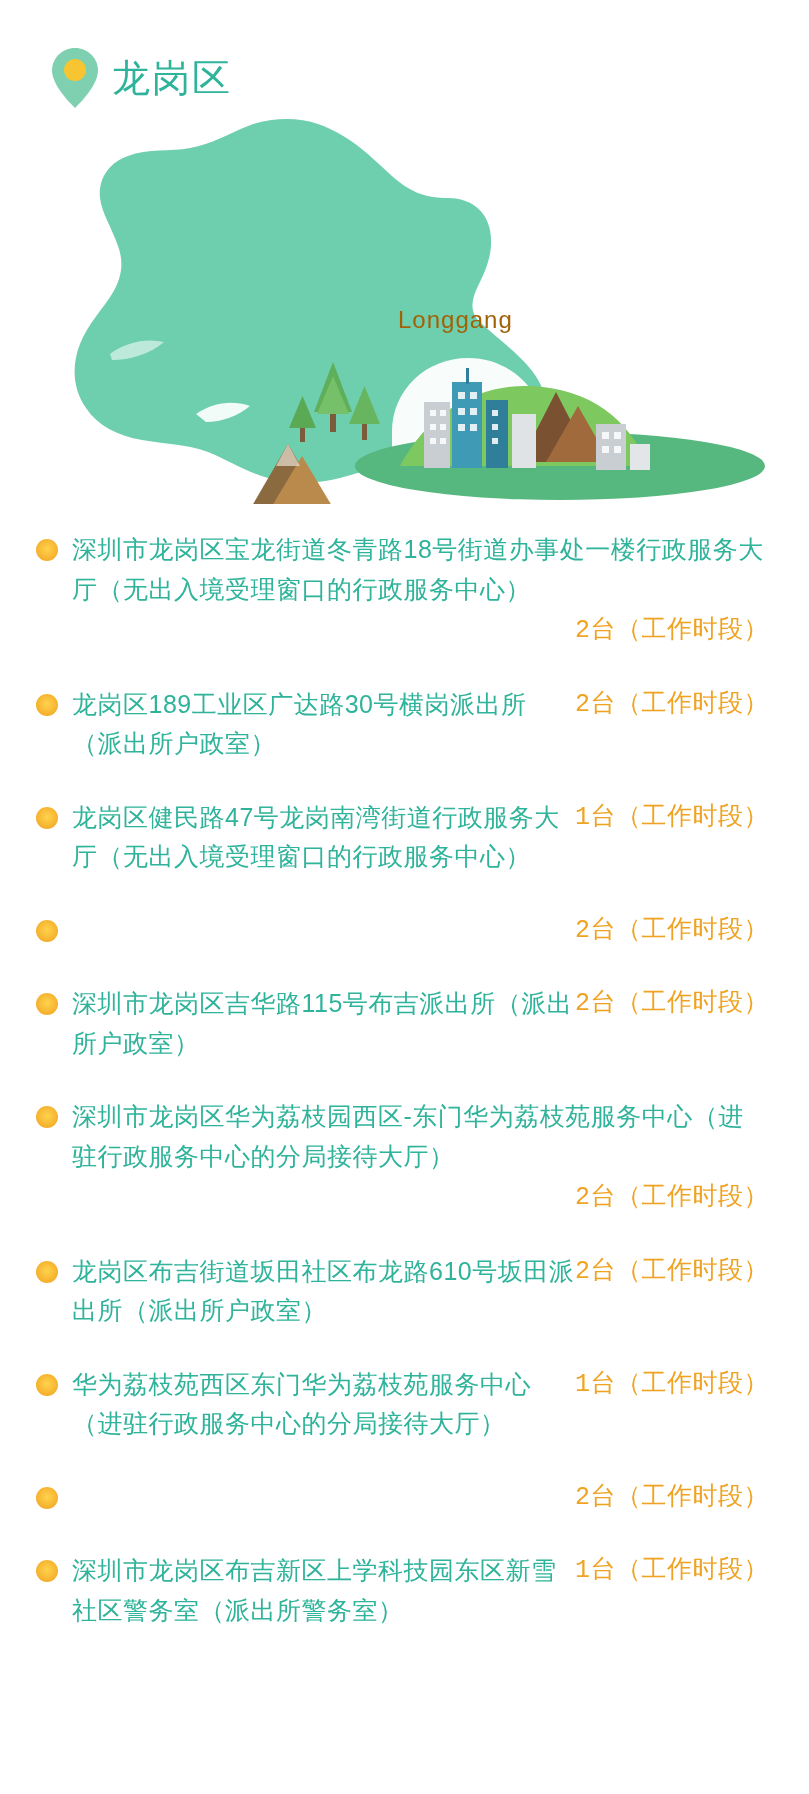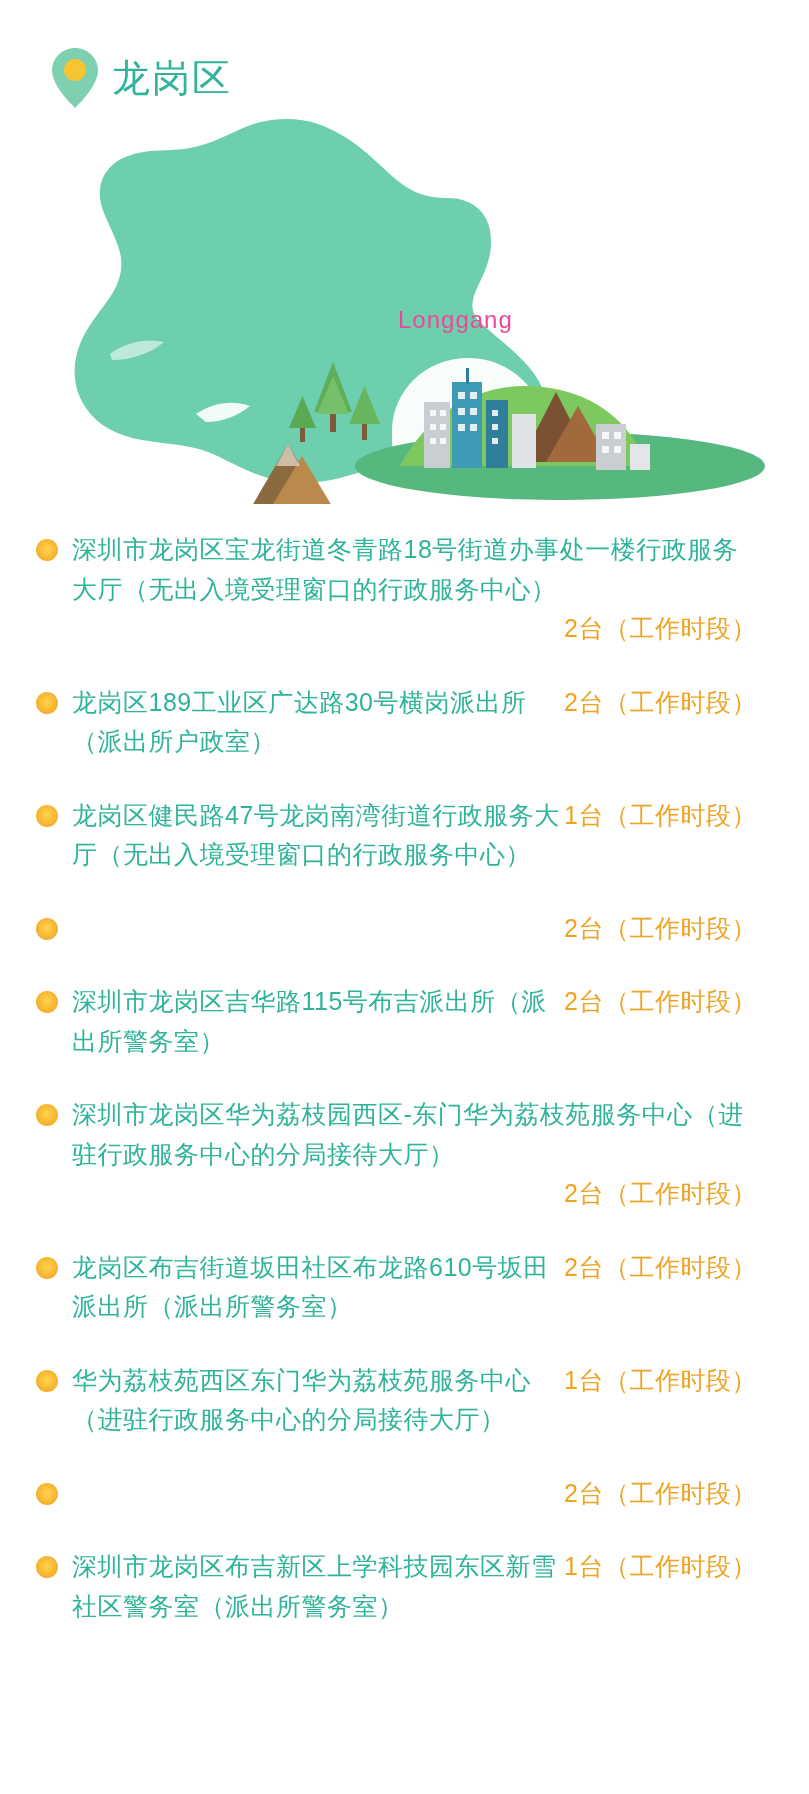--- a/index.html
+++ b/index.html
@@ -12,21 +12,21 @@
     min-height: 1794px;
     font-family: "Liberation Sans", "DejaVu Sans", sans-serif;
     -webkit-font-smoothing: antialiased;
   }
   .page {
     position: relative;
     width: 809px;
     min-height: 1794px;
     background: #ffffff;
     box-sizing: border-box;
-    padding: 0 16px 30px 0;
+    padding: 0 4px 30px 0;
   }
 
   
   .header {
     display: flex;
     align-items: center;
     padding: 48px 0 0 52px;
   }
   .pin {
     position: relative;
@@ -54,21 +54,21 @@
   .illustration svg {
     display: block;
     width: 809px;
     height: 390px;
   }
   .map-label {
     position: absolute;
     left: 398px;
     top: 192px;
     font-size: 24px;
-    color: #ec4899;
+    color: #a16207;
     letter-spacing: 1px;
     pointer-events: none;
   }
 
   
   .list {
     padding: 10px 36px 0 36px;
   }
   .item {
     position: relative;
@@ -89,20 +89,21 @@
     flex: 1 1 auto;
     font-size: 25px;
     line-height: 1.58;
     color: #2fb39a;
     letter-spacing: 0.5px;
     word-break: break-all;
   }
   .count {
     color: #f0a322;
     white-space: nowrap;
+    font-family: Liberation Mono, monospace;
   }
   .count.right {
     float: right;
   }
   .spacer-row {
     display: block;
     text-align: right;
   }
 </style>
 </head>
@@ -240,37 +241,37 @@
       <span class="bullet"></span>
       <div class="item-text">
         <span class="count right">2台（工作时段）</span>
       </div>
     </div>
 
     <div class="item">
       <span class="bullet"></span>
       <div class="item-text">
         <span class="count right">2台（工作时段）</span>
-        <span>深圳市龙岗区吉华路115号布吉派出所（派出所警务室）</span>
+        <span>深圳市龙岗区吉华路115号布吉派出所（派出所户政室）</span>
       </div>
     </div>
 
     <div class="item">
       <span class="bullet"></span>
       <div class="item-text">
         <span>深圳市龙岗区华为荔枝园西区-东门华为荔枝苑服务中心（进驻行政服务中心的分局接待大厅）</span>
         <span class="spacer-row"><span class="count">2台（工作时段）</span></span>
       </div>
     </div>
 
     <div class="item">
       <span class="bullet"></span>
       <div class="item-text">
         <span class="count right">2台（工作时段）</span>
-        <span>龙岗区布吉街道坂田社区布龙路610号坂田派出所（派出所警务室）</span>
+        <span>龙岗区布吉街道坂田社区布龙路610号坂田派出所（派出所户政室）</span>
       </div>
     </div>
 
     <div class="item">
       <span class="bullet"></span>
       <div class="item-text">
         <span class="count right">1台（工作时段）</span>
         <span>华为荔枝苑西区东门华为荔枝苑服务中心（进驻行政服务中心的分局接待大厅）</span>
       </div>
     </div>

